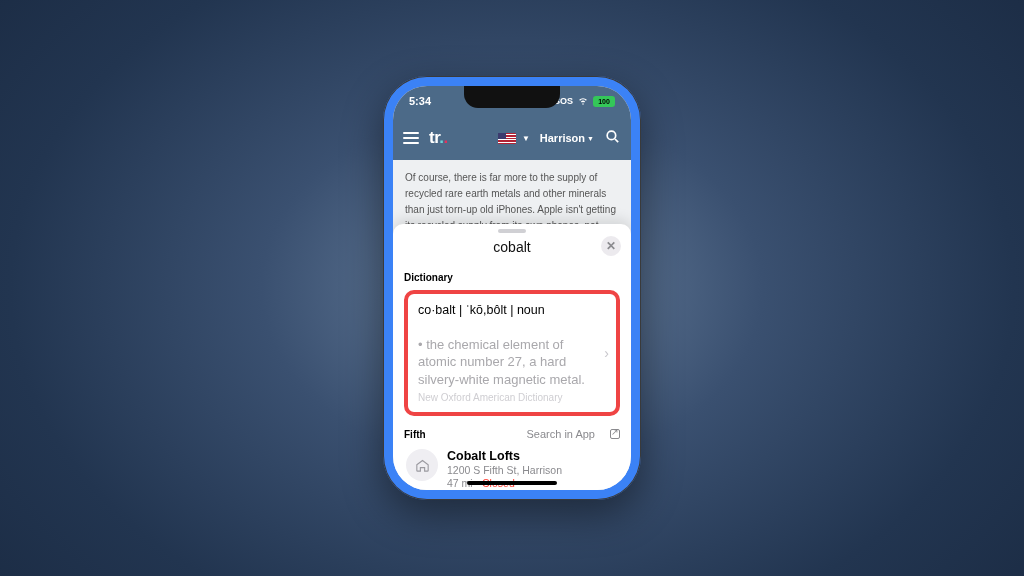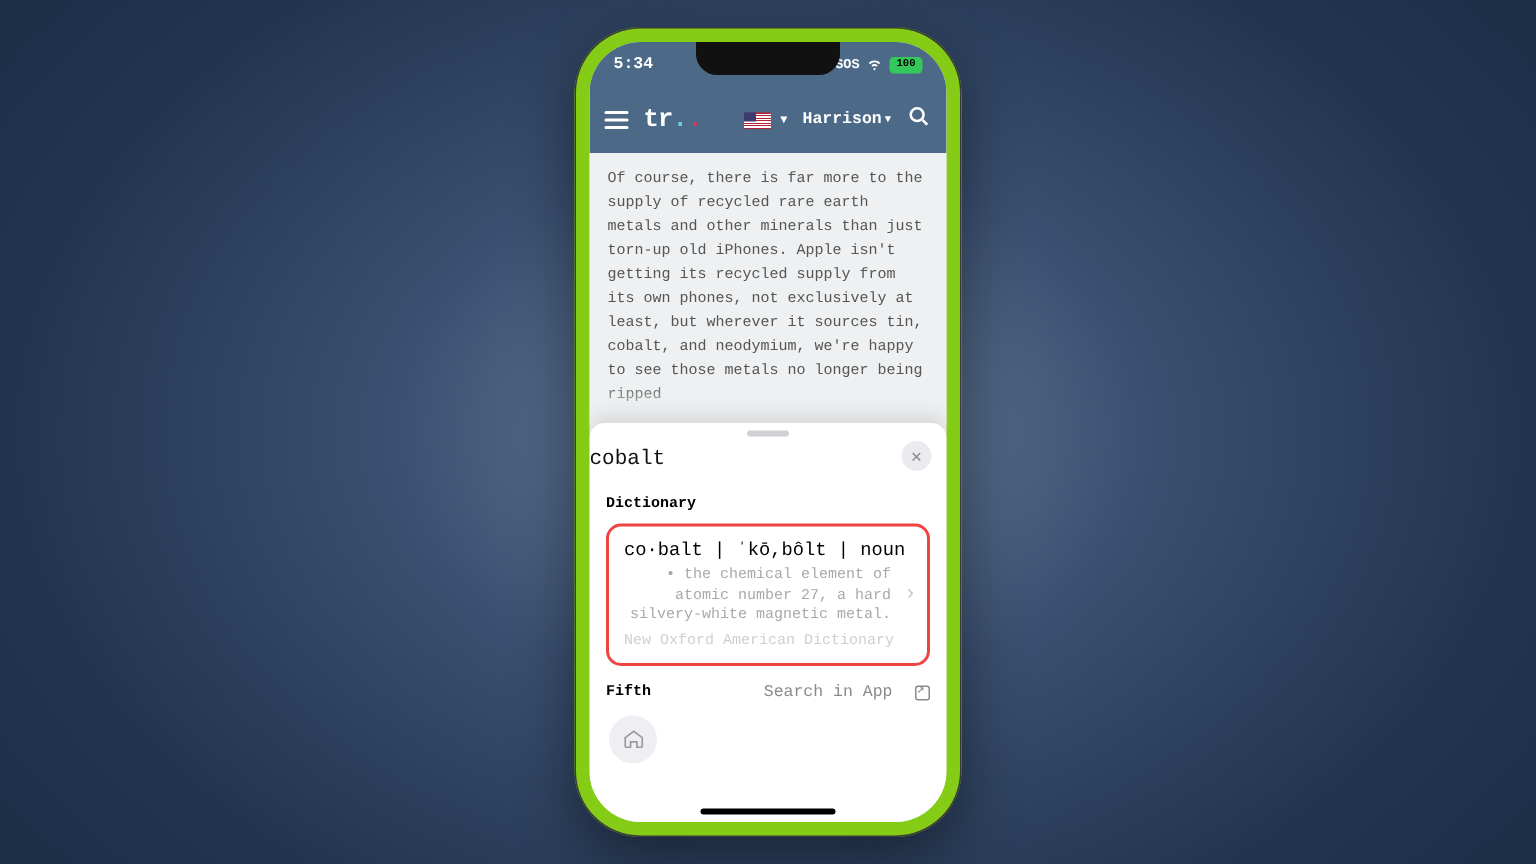--- a/index.html
+++ b/index.html
@@ -8,27 +8,26 @@
     background: radial-gradient(ellipse 70% 90% at 50% 50%, #6a82a0 0%, #3a5070 35%, #223550 70%, #1a2a42 100%);
     display: flex;
     align-items: center;
     justify-content: center;
     font-family: -apple-system, "Helvetica Neue", Helvetica, Arial, sans-serif;
   }
 
   
   .phone {
     width: 258px;
-    height: 540px;
-    background: #84cc16;
+    height: 424px;
+    background: #3b82f6;
     border-radius: 44px;
     padding: 10px;
     box-shadow: 0 14px 40px rgba(0,0,0,.45), inset 0 0 0 1px #3a3a3a;
     position: relative;
-    font-family: Liberation Mono, monospace;
   }
   .screen {
     width: 100%;
     height: 100%;
     border-radius: 34px;
     overflow: hidden;
     position: relative;
     background: #f2f2f2;
   }
   .notch {
@@ -122,49 +121,49 @@
     height: 266px;
     background:#fff;
     border-top-left-radius: 10px;
     border-top-right-radius: 10px;
     box-shadow: 0 -4px 14px rgba(0,0,0,.12);
     z-index: 30;
     display:flex; flex-direction:column;
   }
   .grabber { width:28px; height:4px; background:#d0d0d4; border-radius:3px; margin:5px auto 2px;}
   .sheet-head {
-    display:flex; align-items:center; justify-content:flex-start;
+    display:flex; align-items:center; justify-content:center;
     position:relative; height:26px;
   }
   .sheet-title { font-size: 14px; color:#111; }
   .close-btn {
     position:absolute; right:10px; top:1px;
     width:20px; height:20px; border-radius:50%;
     background:#eceaee; color:#8a8a8e;
     display:flex; align-items:center; justify-content:center;
     font-size:12px; font-weight:600;
   }
   .sheet-body { padding: 6px 11px 0; overflow:hidden; }
 
   .section-row { display:flex; align-items:center; justify-content:space-between; margin-top:6px;}
   .section-title { font-size:10px; font-weight:700; color:#000;}
   .section-link { font-size:11px; color:#8a8a8e; display:flex; align-items:center; gap:15px;}
   .linkout-icon { width:10px; height:10px; border:1px solid #8a8a8e; border-radius:2px; position:relative;}
   .linkout-icon::after{content:'↗'; position:absolute; top:-3px; left:0; font-size:9px; color:#8a8a8e;}
 
   .card {
     margin-top:7px;
-    border:2px solid #ef4444;
+    border:4px solid #ef4444;
     border-radius:10px;
     padding:9px 10px;
     position:relative;
     background:#fff;
   }
   .dict-head { font-size:12.5px; color:#000;}
-  .dict-def  { font-size:10px; color:#a9a8ac; margin-top:3px; line-height:1.35; padding-right:14px;text-align:right;}
+  .dict-def  { font-size:13px; color:#a9a8ac; margin-top:19px; line-height:1.35; padding-right:14px;}
   .dict-src  { font-size:10px; color:#cfced2; margin-top:4px;}
   .chevron {
     position:absolute; right:7px; top:50%; transform:translateY(-50%);
     color:#c8c7cc; font-size:14px;
   }
 
   .maps-card {
     margin-top:7px;
     display:flex; gap:9px; align-items:flex-start;
     padding: 2px 0 0 2px;
@@ -253,19 +252,29 @@
             <span>Search in App</span>
             <span class="linkout-icon"></span>
           </div>
         </div>
         <div class="maps-card">
           <div class="place-icon">
             <svg viewBox="0 0 24 24" fill="none" stroke="#9b9aa0" stroke-width="1.6">
                 <path d="M4 11l8-6 8 6v8a1 1 0 01-1 1h-4v-5h-6v5H5a1 1 0 01-1-1v-8z"></path>
               </svg>
           </div>
+          <div style="flex:1;">
+            <div class="place-name">Cobalt Lofts</div>
+            <div class="place-addr">1200 S Fifth St, Harrison</div>
+            <div class="place-meta">
+              <span>47 mi</span>
+              <span> · </span>
+              <span class="closed">Closed</span>
+            </div>
+            <div class="stars">★★★☆☆</div>
+          </div>
         </div>
       </div>
     </div>
 
     <div class="home-indicator"></div>
   </div>
 </div>
 
 </body></html>

